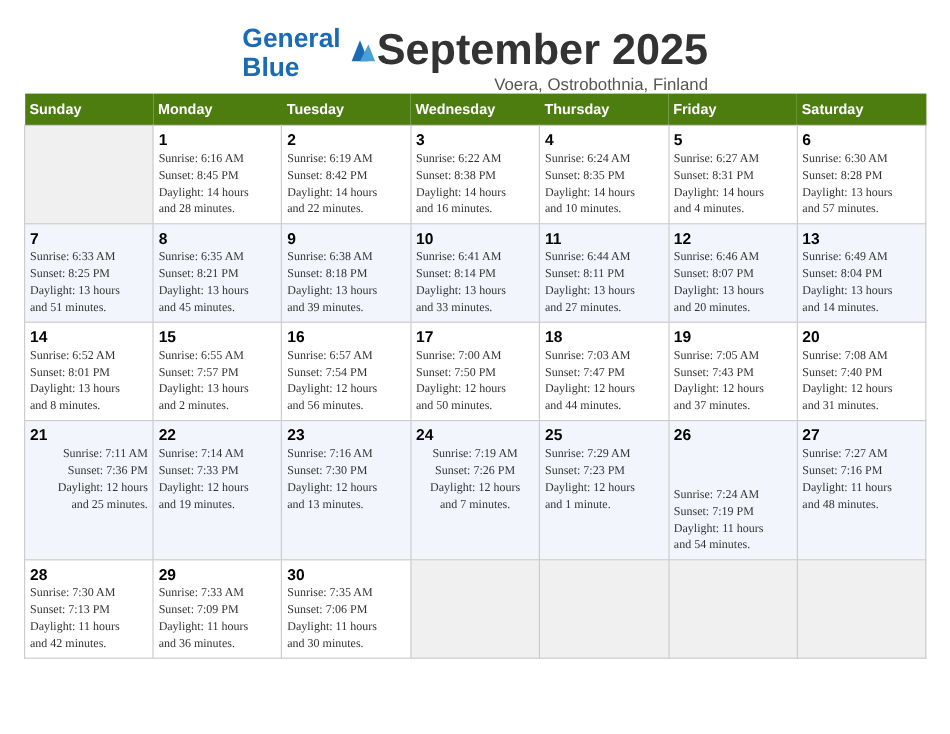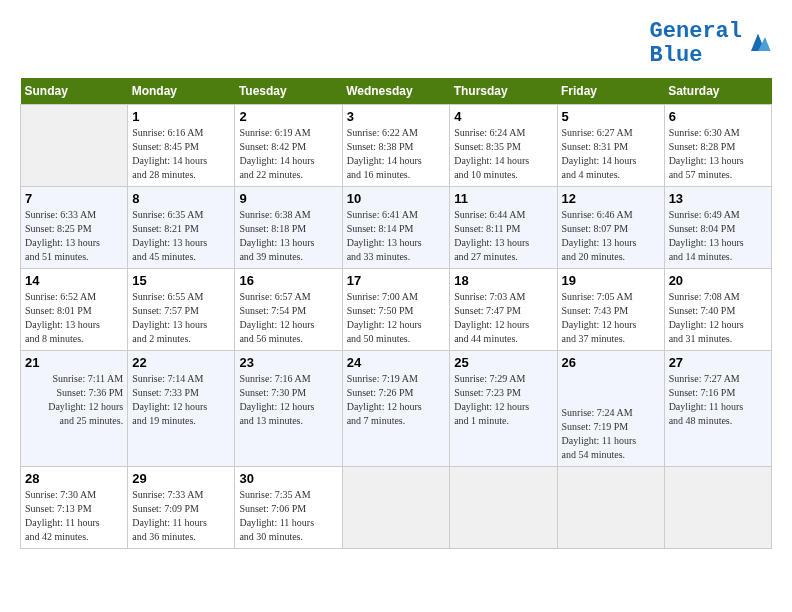--- a/index.html
+++ b/index.html
@@ -5,24 +5,22 @@
     * { box-sizing: border-box; margin: 0; padding: 0; }
     body {
       font-family: Arial, sans-serif;
       background: #fff;
       width: 792px;
       min-height: 612px;
       padding: 20px;
     }
     .header {
       display: flex;
-      justify-content: flex-end;
+      justify-content: center;
       align-items: flex-start;
-      margin-bottom: 10px;
-      font-family: Liberation Mono, monospace;
     }
     .logo {
       display: flex;
       align-items: center;
     }
     .logo-text {
       font-size: 22px;
       font-weight: bold;
       color: #333;
       line-height: 1.1;
@@ -102,20 +100,24 @@
       <div class="logo-text">
         <span>General</span><br>
         <span style="color:#1a6bb5;">Blue</span>
       </div>
     </div>
     <svg class="logo-icon" viewBox="0 0 40 40">
       <polygon points="10,30 20,5 30,30" fill="#1a6bb5"></polygon>
       <polygon points="20,30 30,10 38,30" fill="#4a9fd4"></polygon>
     </svg>
   </div>
+  <div class="title-block">
+    <div class="month-title">September 2025</div>
+    <div class="subtitle">Voera, Ostrobothnia, Finland</div>
+  </div>
 </div>
 
 <table>
   <thead>
     <tr>
     <th>Sunday</th>
         <th>Monday</th>
         <th>Tuesday</th>
         <th>Wednesday</th>
         <th>Thursday</th>
@@ -288,21 +290,21 @@
         </td>
         <td>
           <span class="day-num">23</span>
           <div class="cell-info" style="white-space: pre-line;">Sunrise: 7:16 AM
 Sunset: 7:30 PM
 Daylight: 12 hours
 and 13 minutes.</div>
         </td>
         <td>
           <span class="day-num">24</span>
-          <div class="cell-info" style="white-space: pre-line;">Sunrise: 7:19 AM
+          <div class="cell-info" style="white-space: pre-line; text-align: center;">Sunrise: 7:19 AM
 Sunset: 7:26 PM
 Daylight: 12 hours
 and 7 minutes.</div>
         </td>
         <td>
           <span class="day-num">25</span>
           <div class="cell-info" style="white-space: pre-line;">Sunrise: 7:29 AM
 Sunset: 7:23 PM
 Daylight: 12 hours
 and 1 minute.</div>

